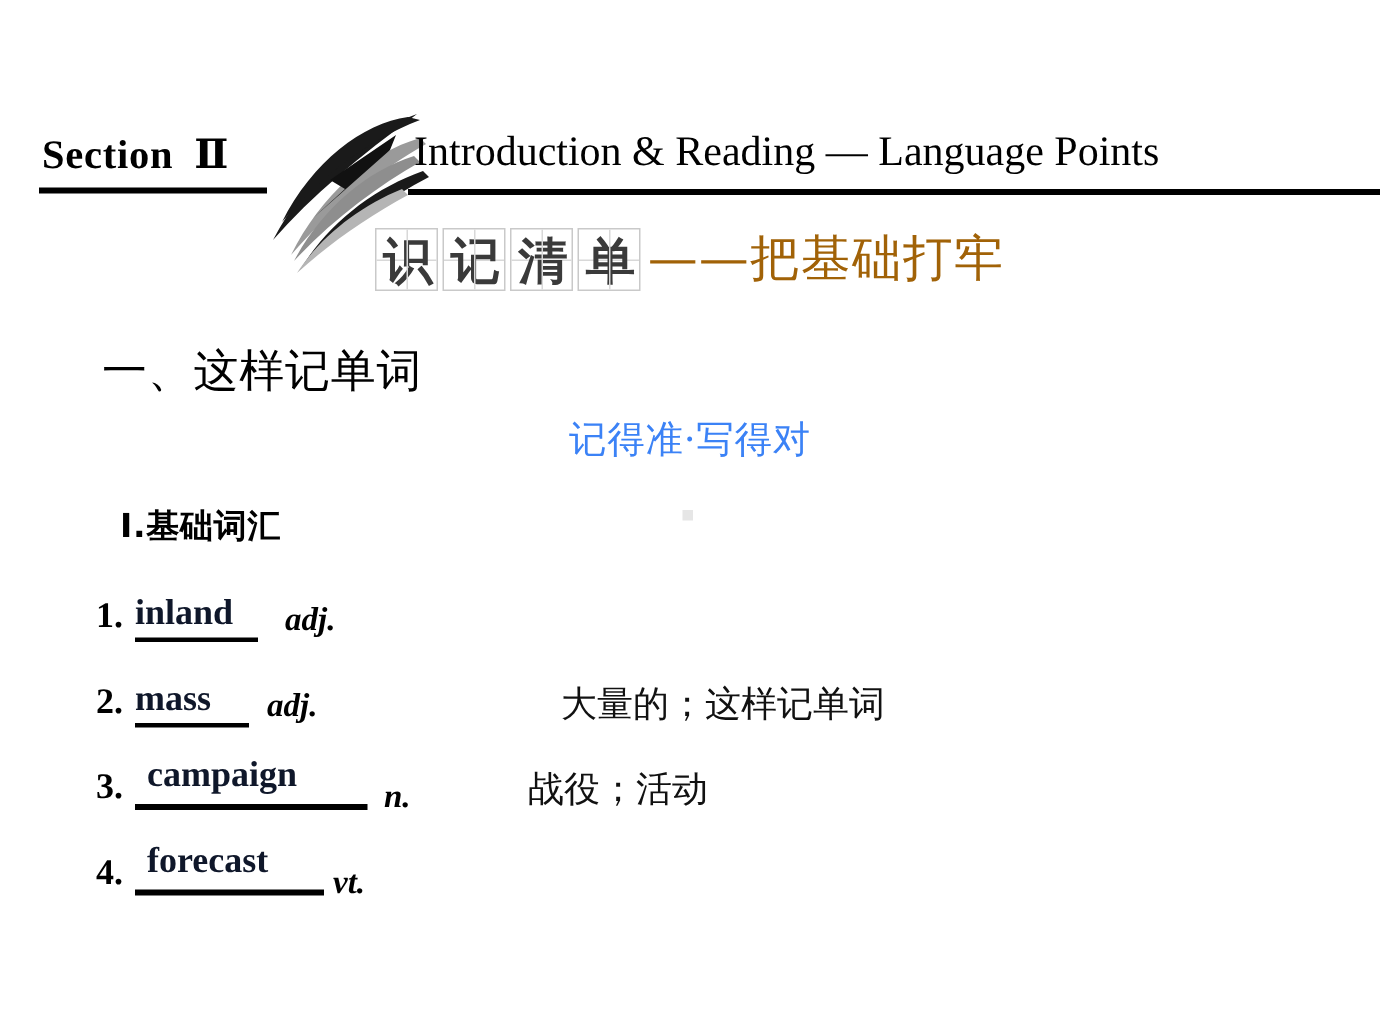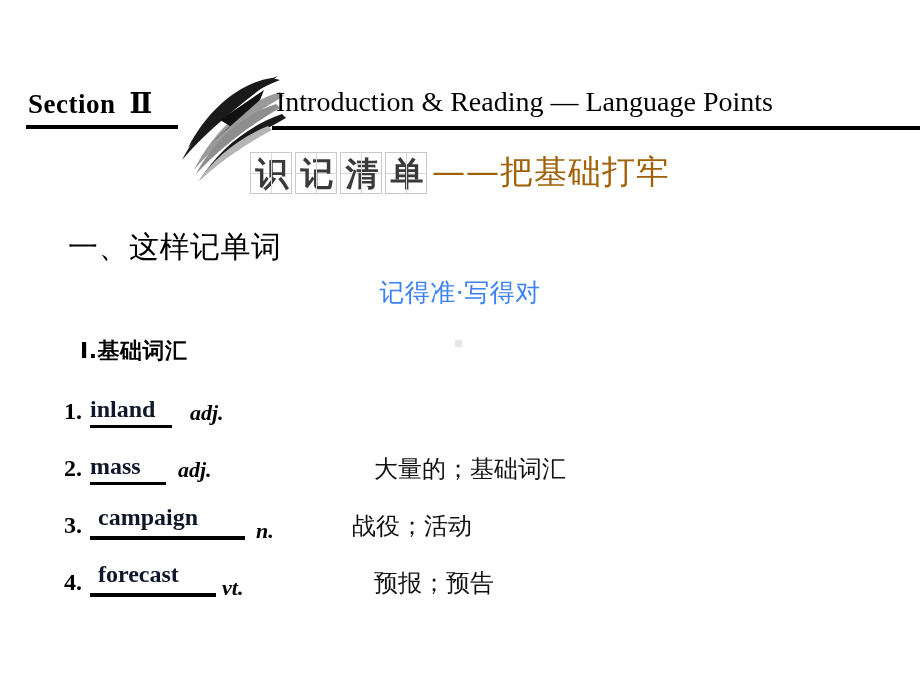--- a/index.html
+++ b/index.html
@@ -295,36 +295,35 @@
     <span class="v-pos">adj.</span>
   </div>
 
   <div class="vocab-row row-2">
     <span class="v-num">2.</span>
     <span class="v-blank">
       <span class="v-word">mass</span>
       <span class="v-rule"></span>
     </span>
     <span class="v-pos">adj.</span>
-    <span class="v-cn">大量的；基础词汇</span>
+    <span class="v-cn">大量的；这样记单词</span>
   </div>
 
   <div class="vocab-row row-3">
     <span class="v-num">3.</span>
     <span class="v-blank">
       <span class="v-word">campaign</span>
       <span class="v-rule"></span>
     </span>
     <span class="v-pos">n.</span>
     <span class="v-cn">战役；活动</span>
   </div>
 
   <div class="vocab-row row-4">
     <span class="v-num">4.</span>
     <span class="v-blank">
       <span class="v-word">forecast</span>
       <span class="v-rule"></span>
     </span>
     <span class="v-pos">vt.</span>
-    <span class="v-cn">预报；预告</span>
   </div>
 
 </div>
 
 </body></html>

